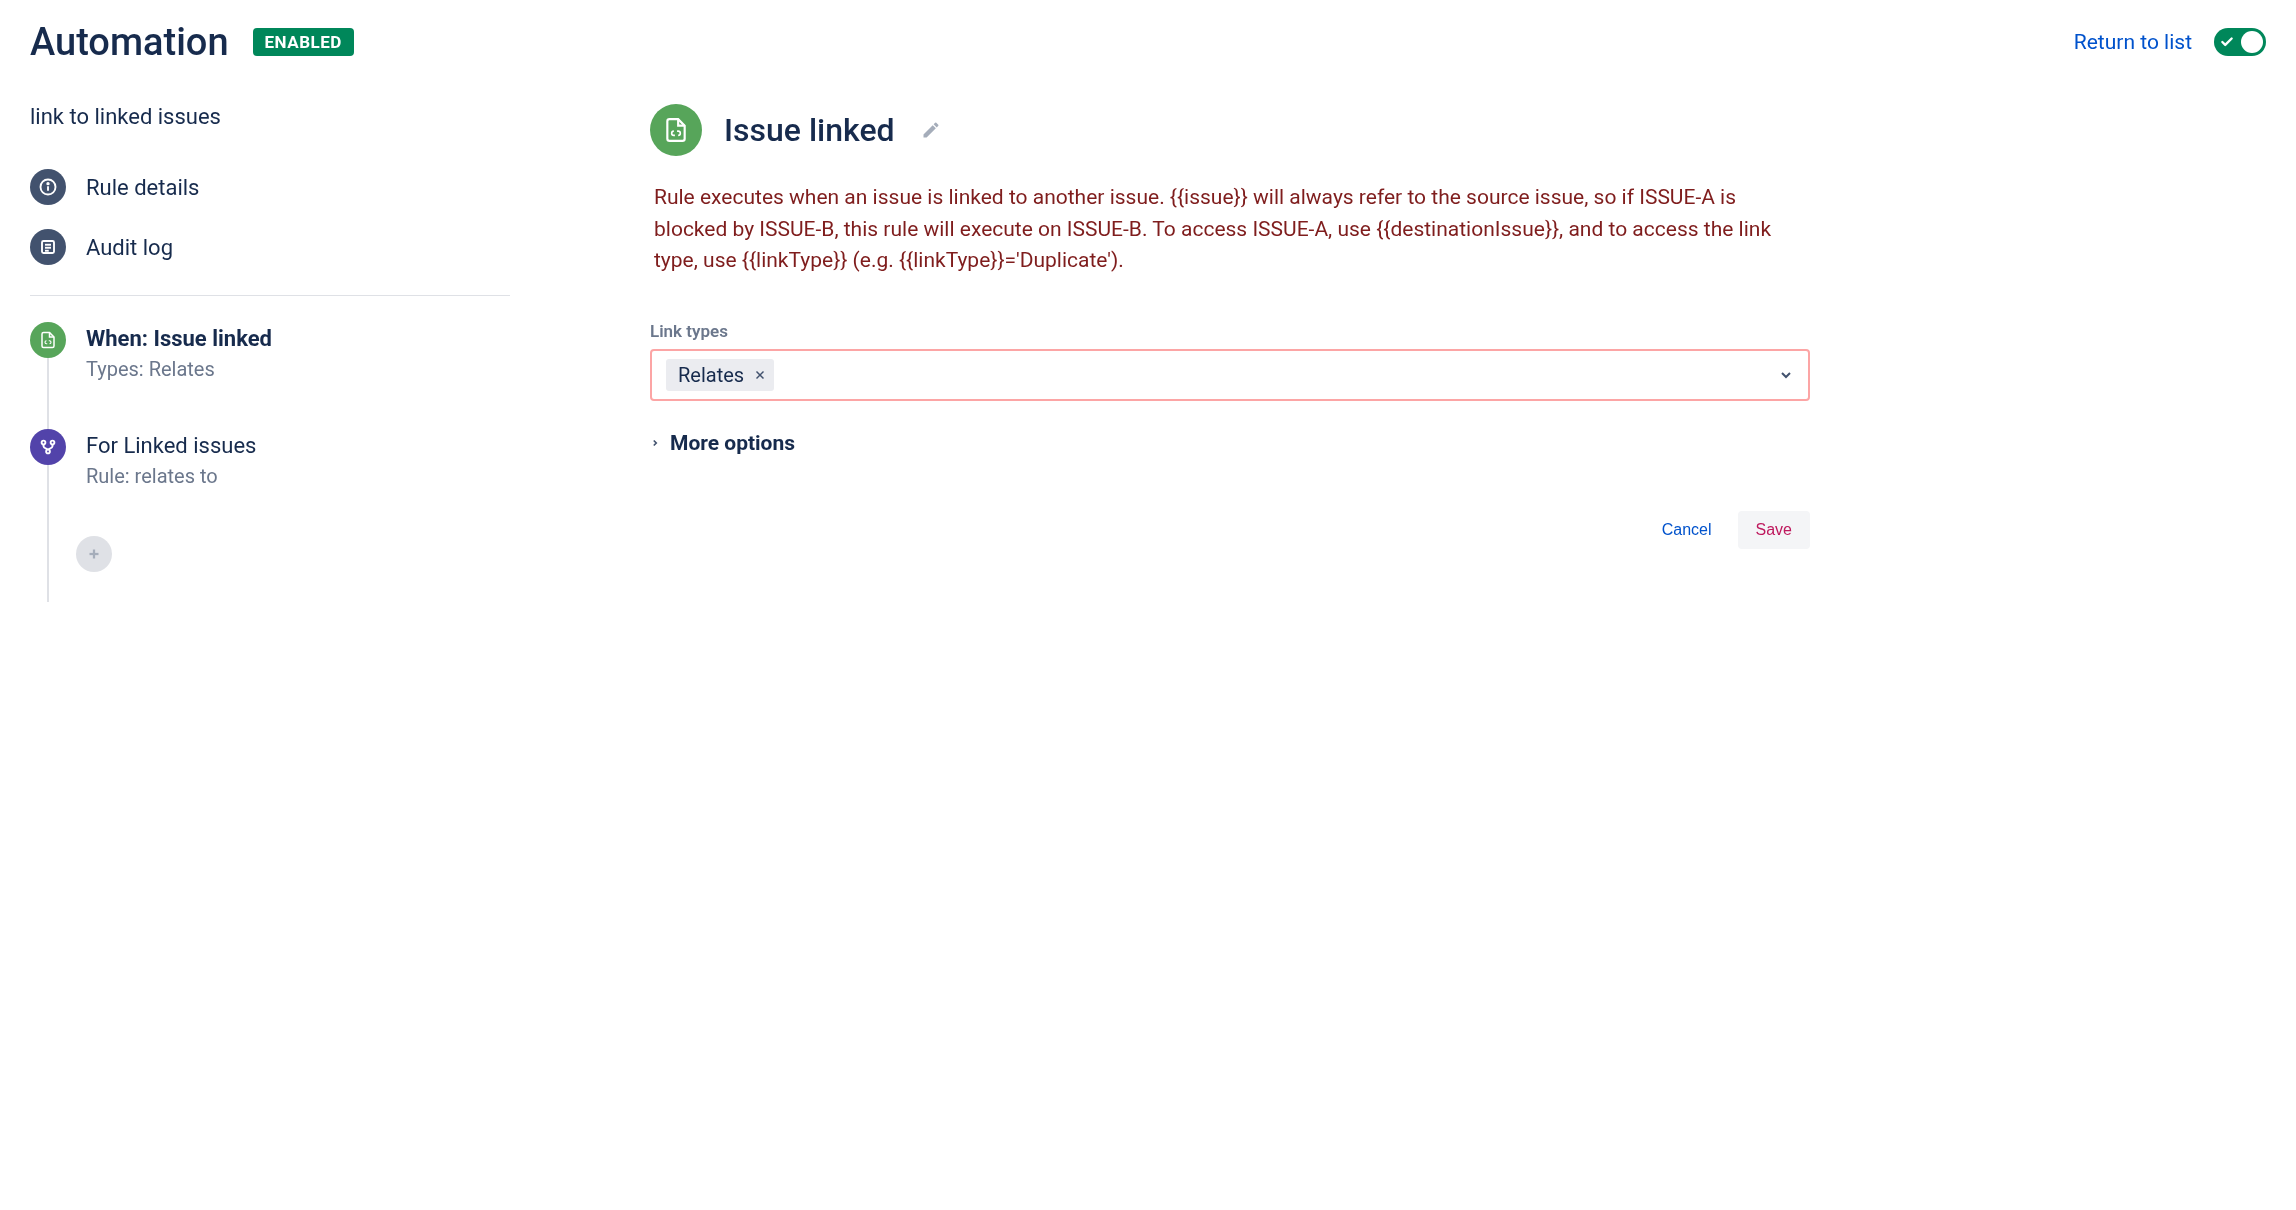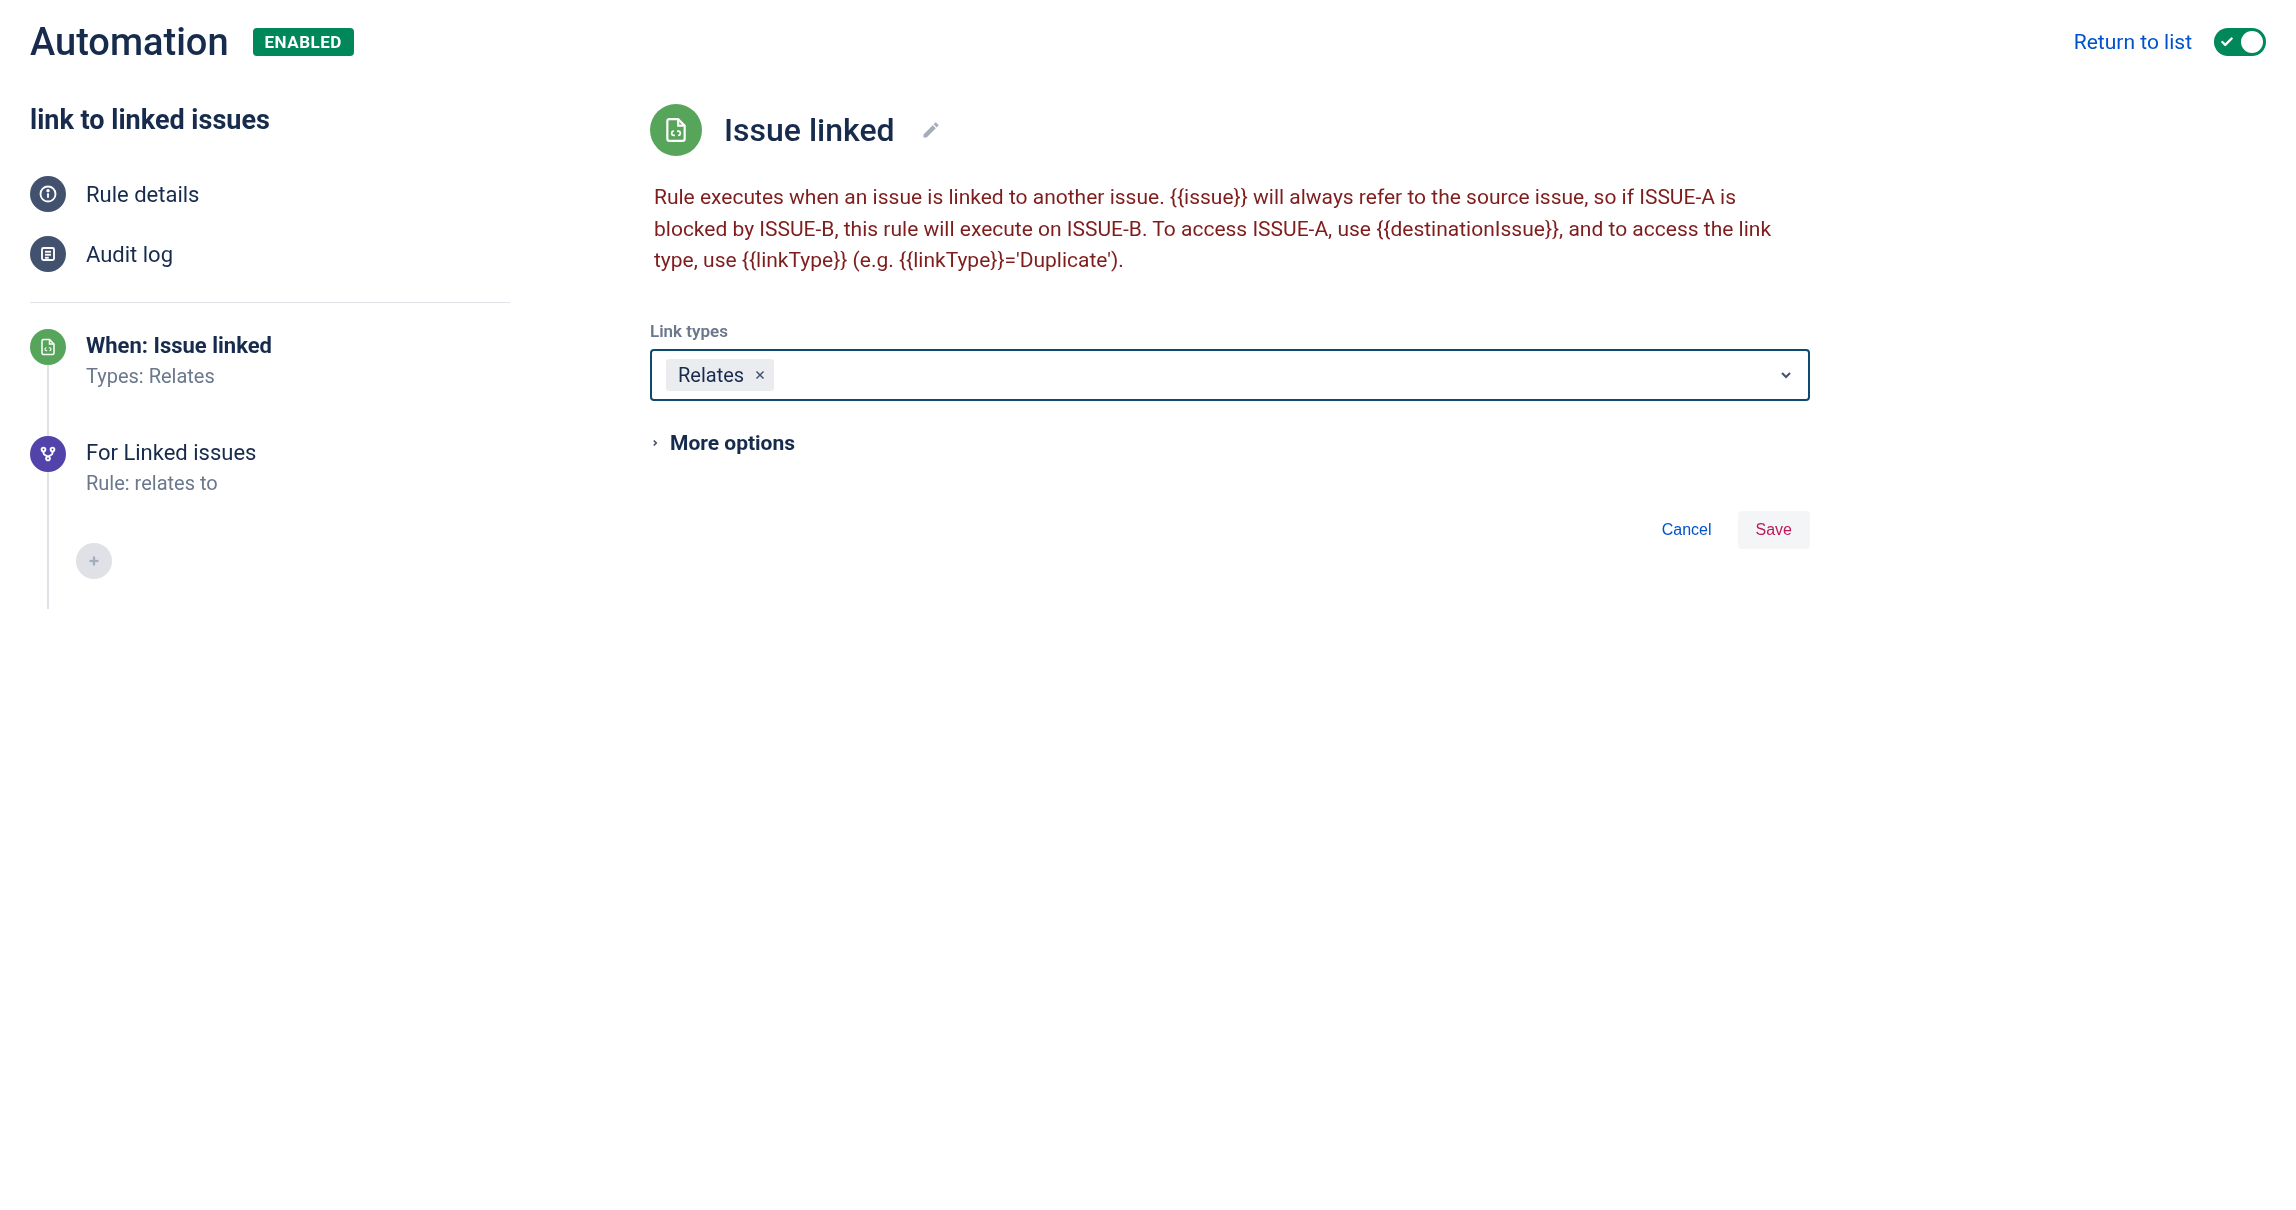--- a/index.html
+++ b/index.html
@@ -35,21 +35,21 @@
     }
     .toggle-check {
       position: absolute; left: 6px; color: #fff; font-size: 14px; line-height: 1;
     }
     .toggle-knob {
       width: 22px; height: 22px; background: #fff; border-radius: 50%;
       position: absolute; right: 3px;
     }
     .content { display: flex; gap: 140px; }
     .sidebar { width: 480px; flex-shrink: 0; }
-    .rule-name { font-size: 27px; font-weight: 700; color: #172B4D; margin-bottom: 28px; }
+    .rule-name { font-size: 22px; font-weight: 400; color: #172B4D; margin-bottom: 28px; }
     .side-nav-item {
       display: flex; align-items: center; gap: 20px;
       padding: 12px 0; cursor: pointer;
     }
     .side-icon {
       width: 36px; height: 36px; border-radius: 50%;
       display: flex; align-items: center; justify-content: center;
       flex-shrink: 0;
     }
     .side-icon.blue-dark { background: #42526E; color: #fff; }
@@ -101,21 +101,21 @@
     .main-title { font-size: 32px; font-weight: 500; color: #172B4D; }
     .edit-icon { color: #A5ADBA; cursor: pointer; padding: 4px; }
     .description {
       font-size: 21px; color: #7f1d1d; line-height: 1.5; margin-left: 4px;
       margin-bottom: 44px;
     }
     .field-label {
       font-size: 17px; font-weight: 600; color: #6B778C; margin-bottom: 8px;
     }
     .select-box {
-      border: 2px solid #0c4a6e; border-radius: 4px;
+      border: 2px solid #fca5a5; border-radius: 4px;
       padding: 8px 14px; display: flex; align-items: center;
       justify-content: space-between; cursor: pointer;
       margin-bottom: 30px;
     }
     .tag {
       background: #EBECF0; padding: 4px 8px 4px 12px; border-radius: 3px;
       display: inline-flex; align-items: center; gap: 10px;
       font-size: 20px; color: #172B4D;
     }
     .tag-x { color: #42526E; cursor: pointer; font-size: 16px; }

